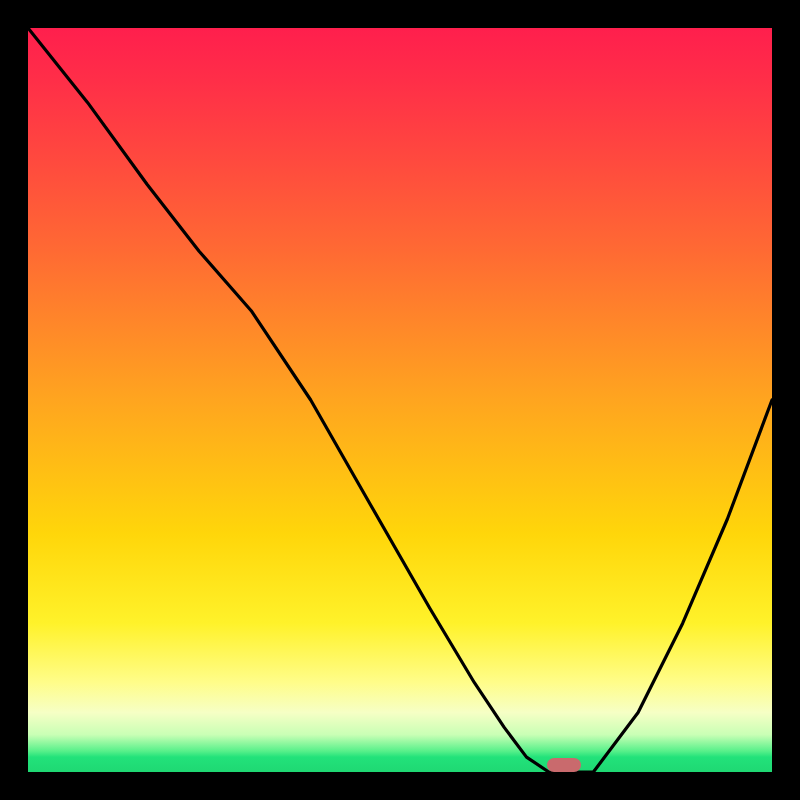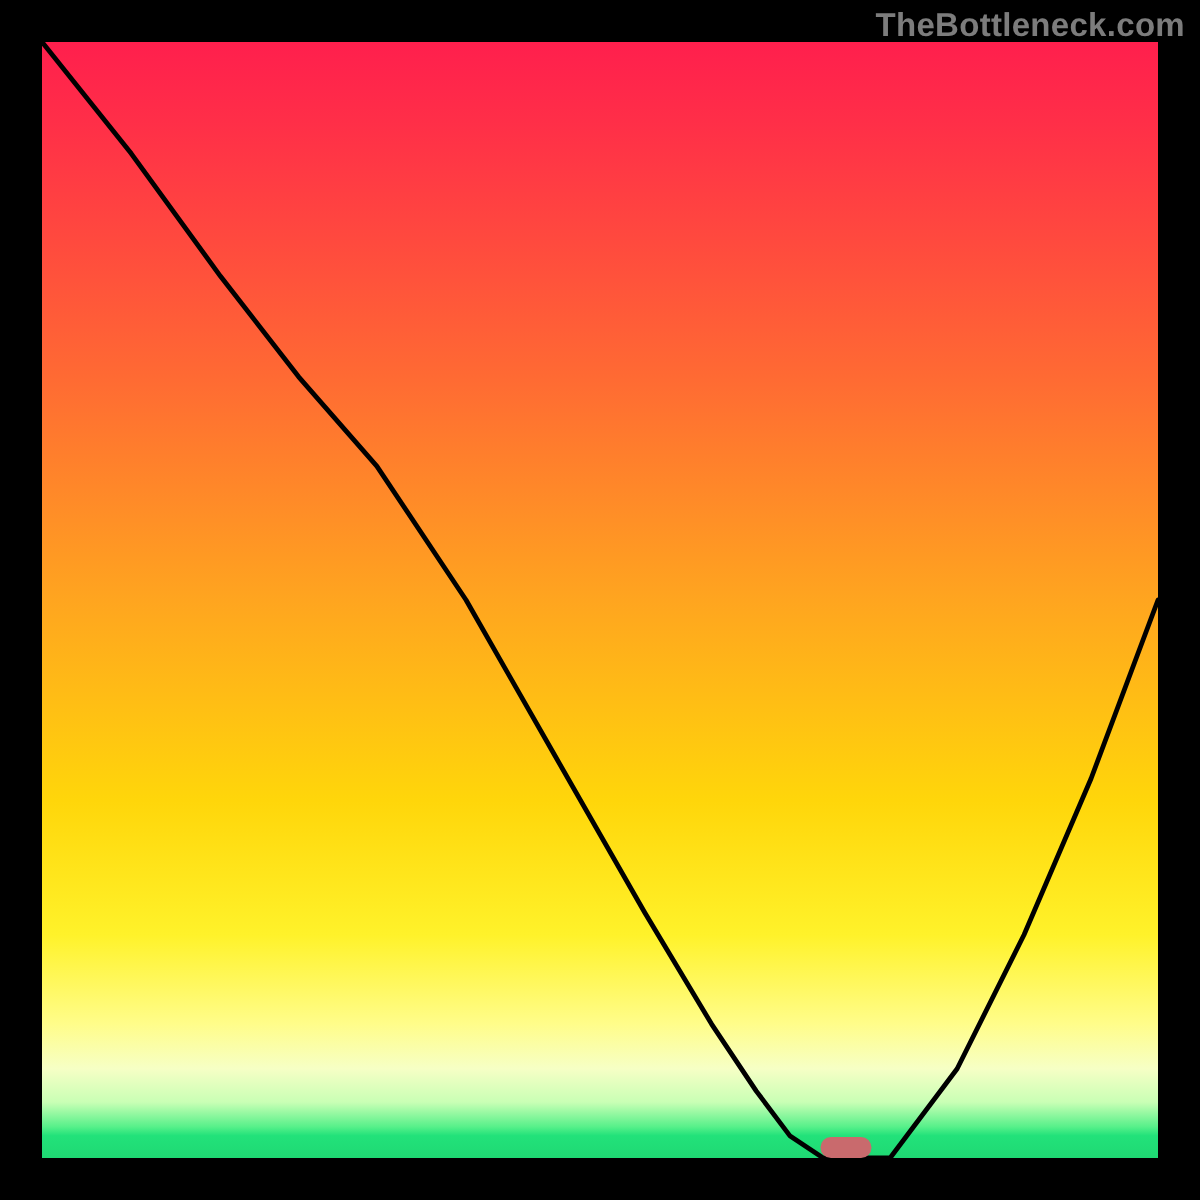--- a/index.html
+++ b/index.html
@@ -75,21 +75,20 @@
     color: #7c7c7c;
     letter-spacing: 0.2px;
     user-select: none;
   }
 </style>
 </head>
 <body>
 
 <div class="frame">
 
-  <div class="watermark">TheBottleneck.com</div>
 
   <div class="plot">
     <div class="gradient"></div>
 
     <svg class="curve" viewBox="0 0 744 744" preserveAspectRatio="none">
       <path id="curve-path" d="M0.0 0.0 L59.5 74.4 L119.0 156.2 L171.1 223.2 L223.2 282.7 L282.7 372.0 L342.2 476.2 L401.8 580.3 L446.4 654.7 L476.2 699.4 L498.5 729.1 L520.8 744.0 L565.4 744.0 L610.1 684.5 L654.7 595.2 L699.4 491.0 L744.0 372.0" fill="none" stroke="#000" stroke-width="3.2" stroke-linecap="round" stroke-linejoin="round"></path>
     </svg>
 
     <div id="marker" class="marker" style="left: 535.68px; top: 737px;"></div>
   </div>

